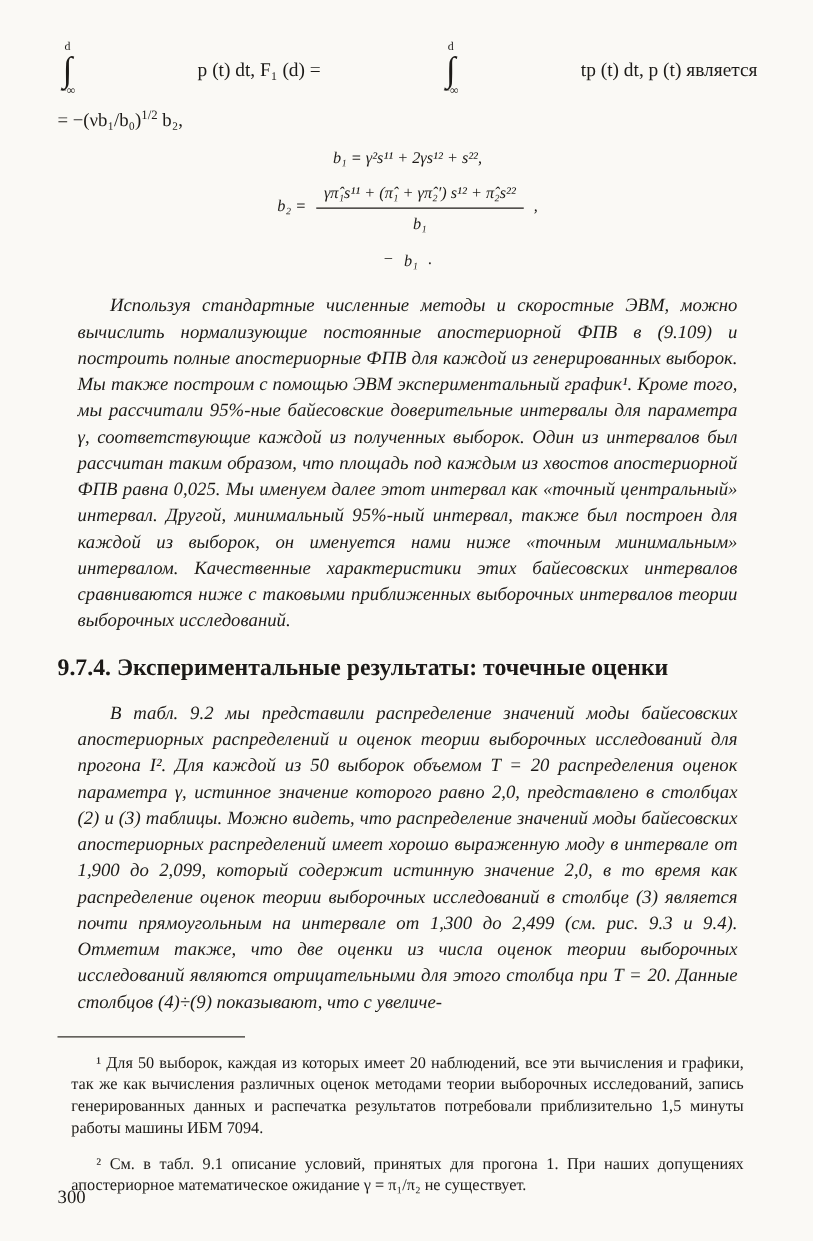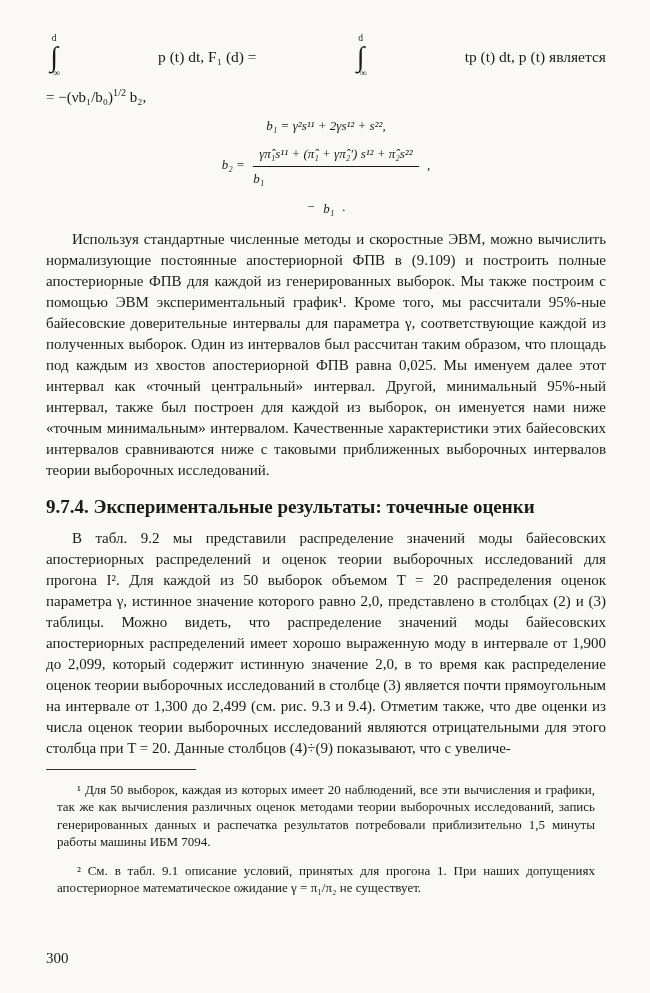--- a/index.html
+++ b/index.html
@@ -28,28 +28,29 @@
   .intro-line3 { margin-top:2px; }
   sup.half { font-size:0.68em; }
   
   .equations { margin:6px 0 10px; }
   .eq {
     text-align:center;
     font-style:italic;
     font-size:13px;
     margin:7px 0;
   }
-  .eq .frac { display:inline-block; vertical-align:middle; text-align:left; margin:0 5px; }
+  .eq .frac { display:inline-block; vertical-align:middle; text-align:center; margin:0 5px; }
   .eq .frac .num { display:block; border-bottom:1px solid #1c1a17; padding:0 6px 2px; }
   .eq .frac .den { display:block; padding-top:1px; }
   
   .body-par {
-    margin:0;
+    margin:16px;
     text-align:justify;
     text-indent:26px;
+    font-style:italic;
   }
   .section-heading {
     font-size:19px;
     font-weight:bold;
     margin:15px 0 11px;
     line-height:21px;
   }
   
   .footnote-rule {
     width:150px; height:0;

